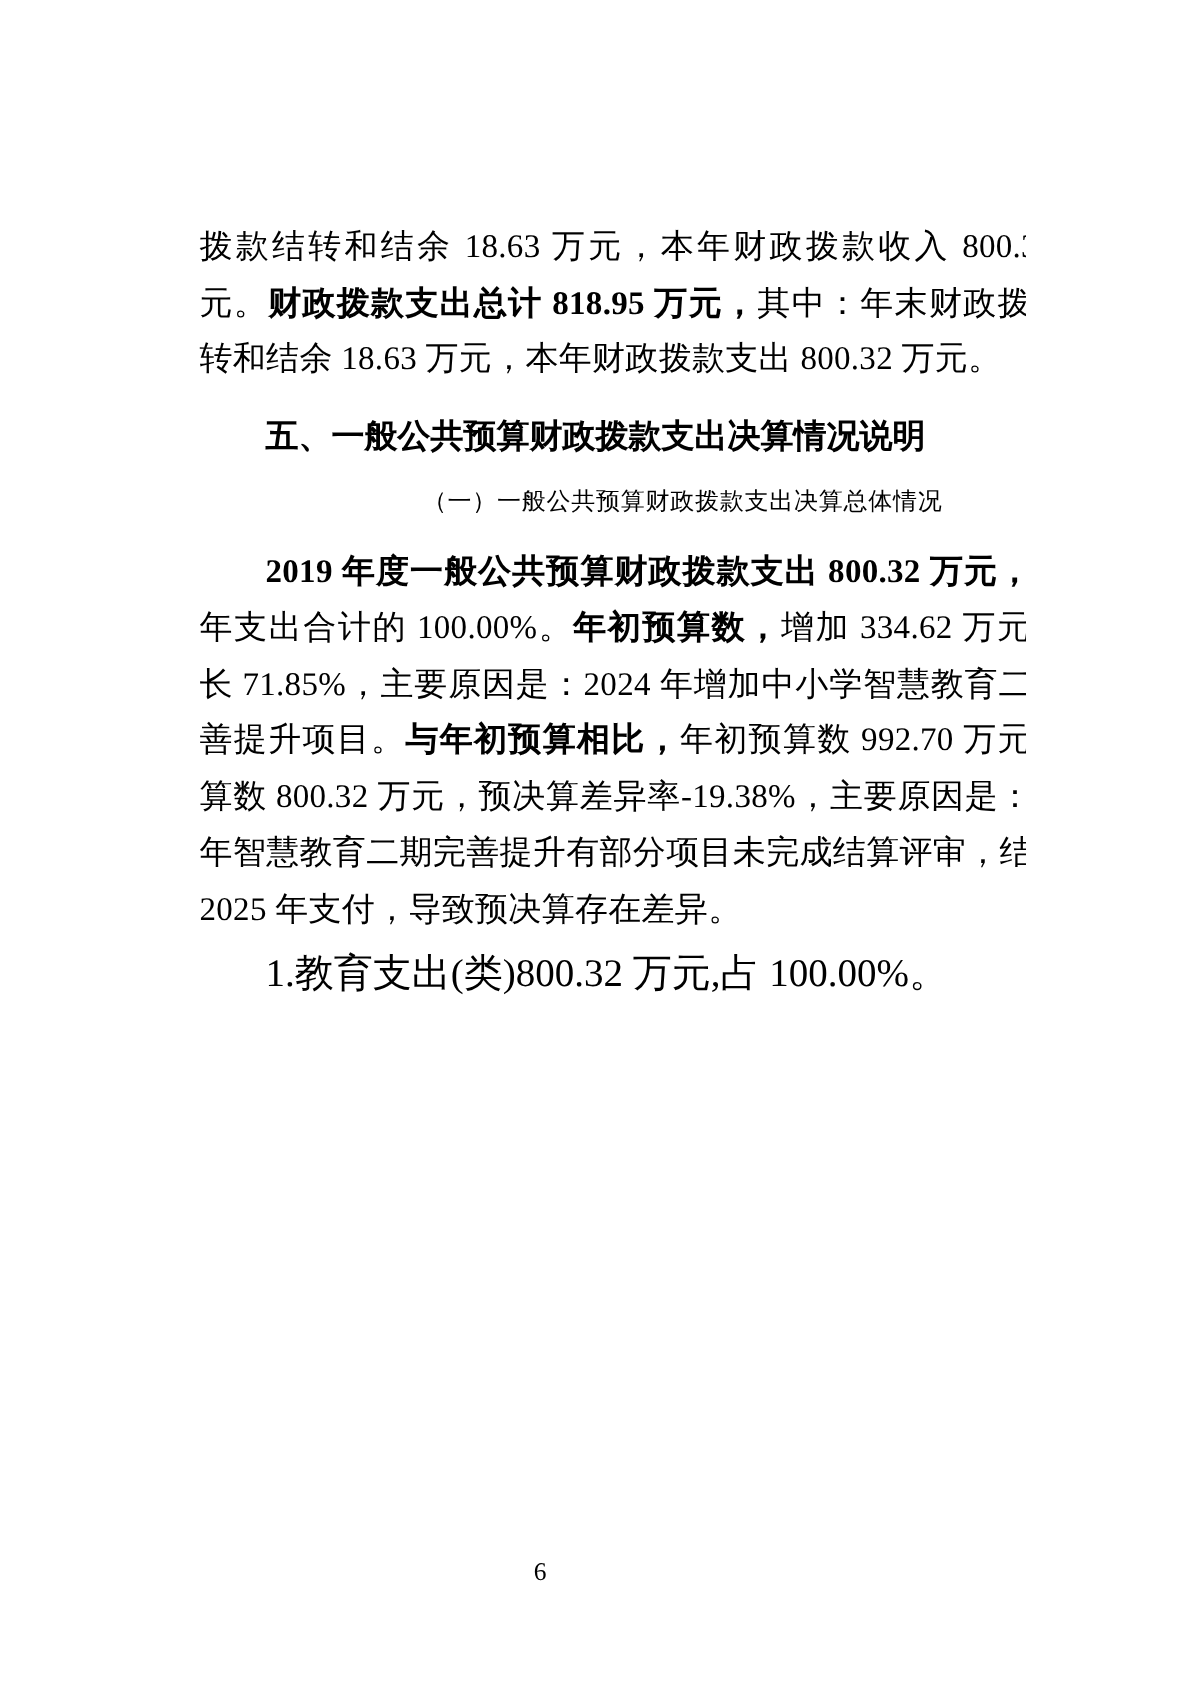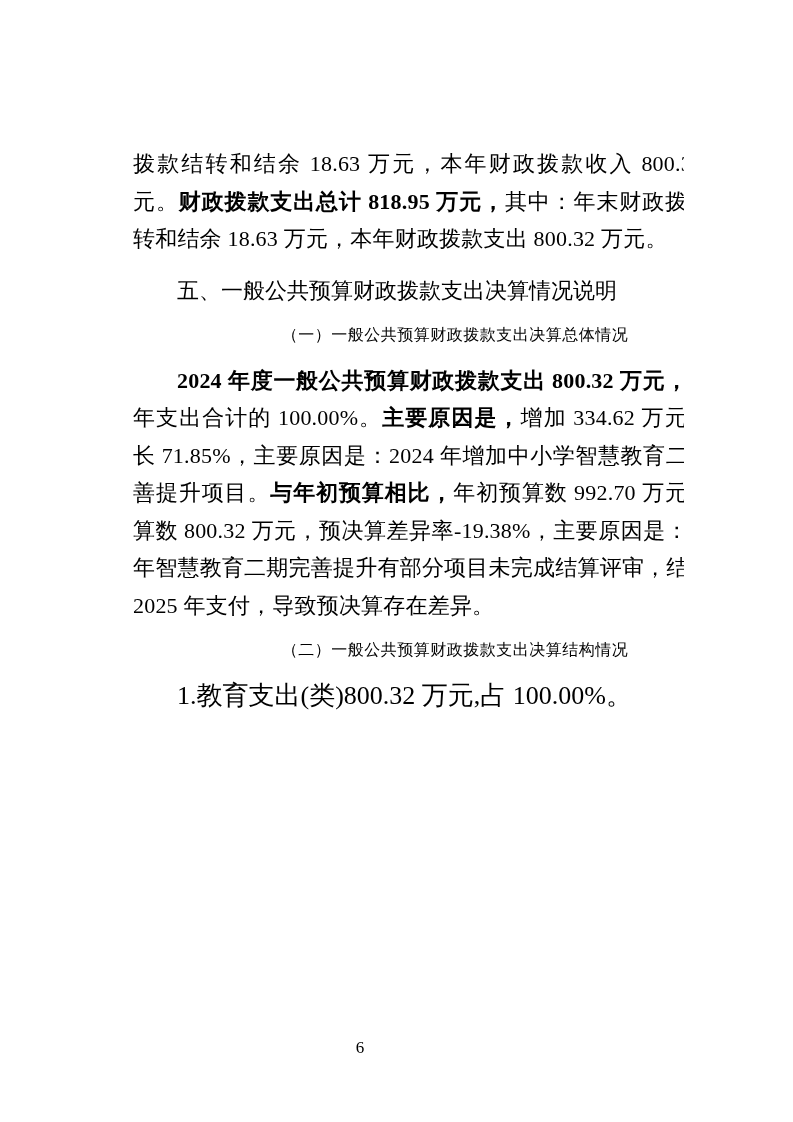--- a/index.html
+++ b/index.html
@@ -34,21 +34,21 @@
     text-indent: 44px;
   }
   .bold {
     font-weight: bold;
   }
   .h-main {
     margin: 14px 0 6px 0;
     font-size: 22px;
     line-height: 37.5px;
     font-family: "Liberation Sans", sans-serif;
-    font-weight: normal;
+    font-weight: bold;
     text-indent: 44px;
     text-align: left;
   }
   .h-sub {
     margin: 7px 0 8px 0;
     font-size: 16px;
     line-height: 37.5px;
     font-weight: normal;
     text-indent: 44px;
     text-align: center;
@@ -79,23 +79,22 @@
 <div class="page">
   <div class="content">
 
     <p class="para"><span>拨款结转和结余 18.63 万元，本年财政拨款收入 800.32 万元。</span><span class="bold">财政拨款支出总计 818.95 万元，</span><span>其中：年末财政拨款结转和结余 18.63 万元，本年财政拨款支出 800.32 万元。</span></p>
 
 
     <p class="h-main">五、一般公共预算财政拨款支出决算情况说明</p>
 
     <p class="h-sub">（一）一般公共预算财政拨款支出决算总体情况</p>
 
-    <p class="para indent"><span class="bold">2024 年度一般公共预算财政拨款支出 800.32 万元，</span><span>占本年支出合计的 100.00%。</span><span class="bold">主要原因是，</span><span>增加 334.62 万元，增长 71.85%，主要原因是：2024 年增加中小学智慧教育二期完善提升项目。</span><span class="bold">与年初预算相比，</span><span>年初预算数 992.70 万元，决算数 800.32 万元，预决算差异率-19.38%，主要原因是：2017 年智慧教育二期完善提升有部分项目未完成结算评审，结转至 2025 年支付，导致预决算存在差异。</span></p>
+    <p class="para indent"><span class="bold">2019 年度一般公共预算财政拨款支出 800.32 万元，</span><span>占本年支出合计的 100.00%。</span><span class="bold">年初预算数，</span><span>增加 334.62 万元，增长 71.85%，主要原因是：2024 年增加中小学智慧教育二期完善提升项目。</span><span class="bold">与年初预算相比，</span><span>年初预算数 992.70 万元，决算数 800.32 万元，预决算差异率-19.38%，主要原因是：2017 年智慧教育二期完善提升有部分项目未完成结算评审，结转至 2025 年支付，导致预决算存在差异。</span></p>
 
-    <p class="h-sub">（二）一般公共预算财政拨款支出决算结构情况</p>
 
     <p class="item">1.教育支出(类)800.32 万元,占 100.00%。</p>
 
 
   </div>
 
   <div class="page-number">6</div>
 </div>
 
 </body></html>

